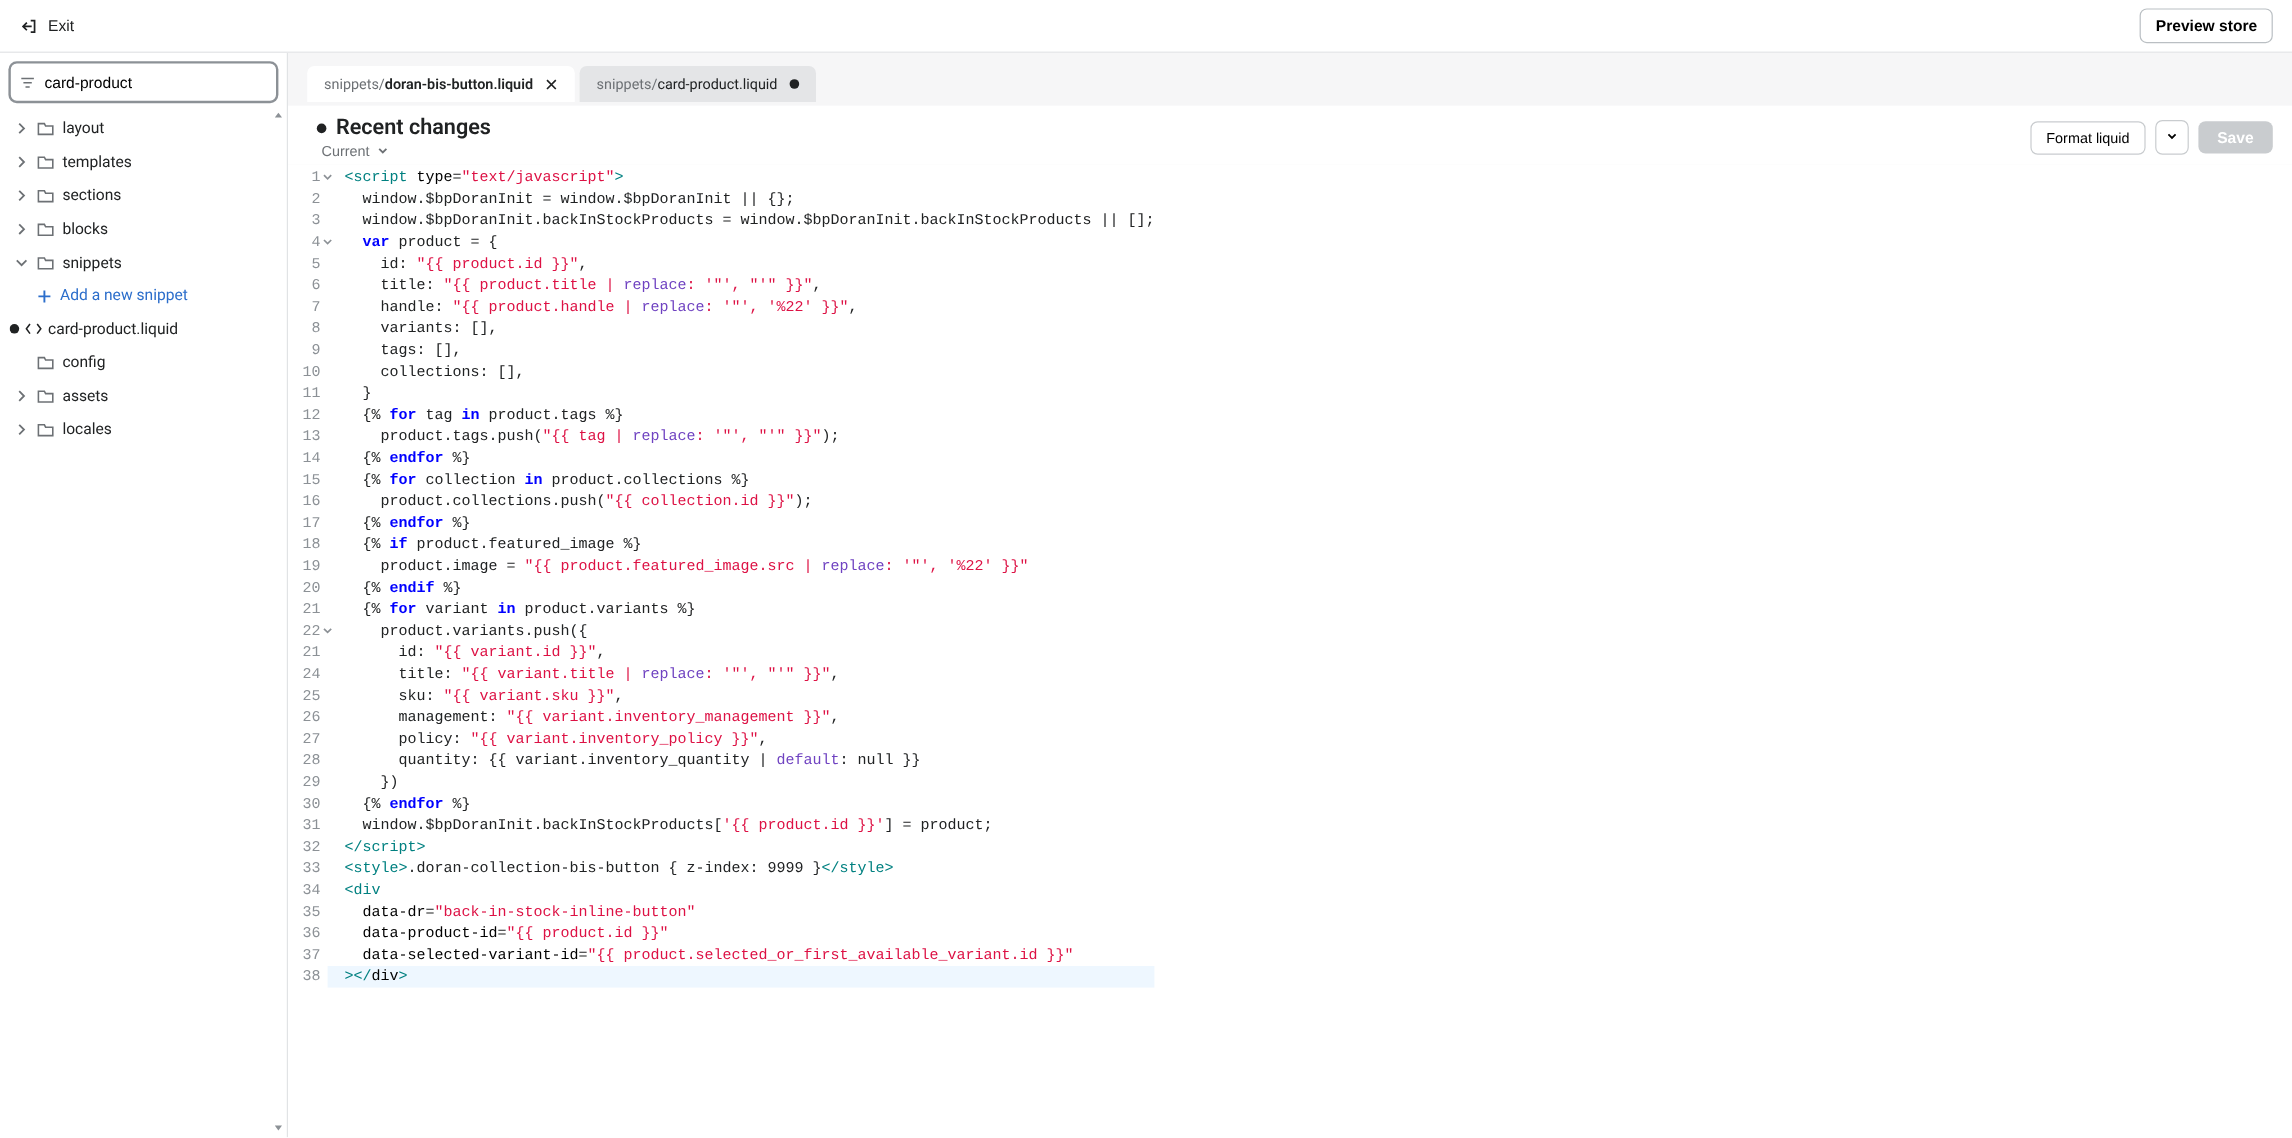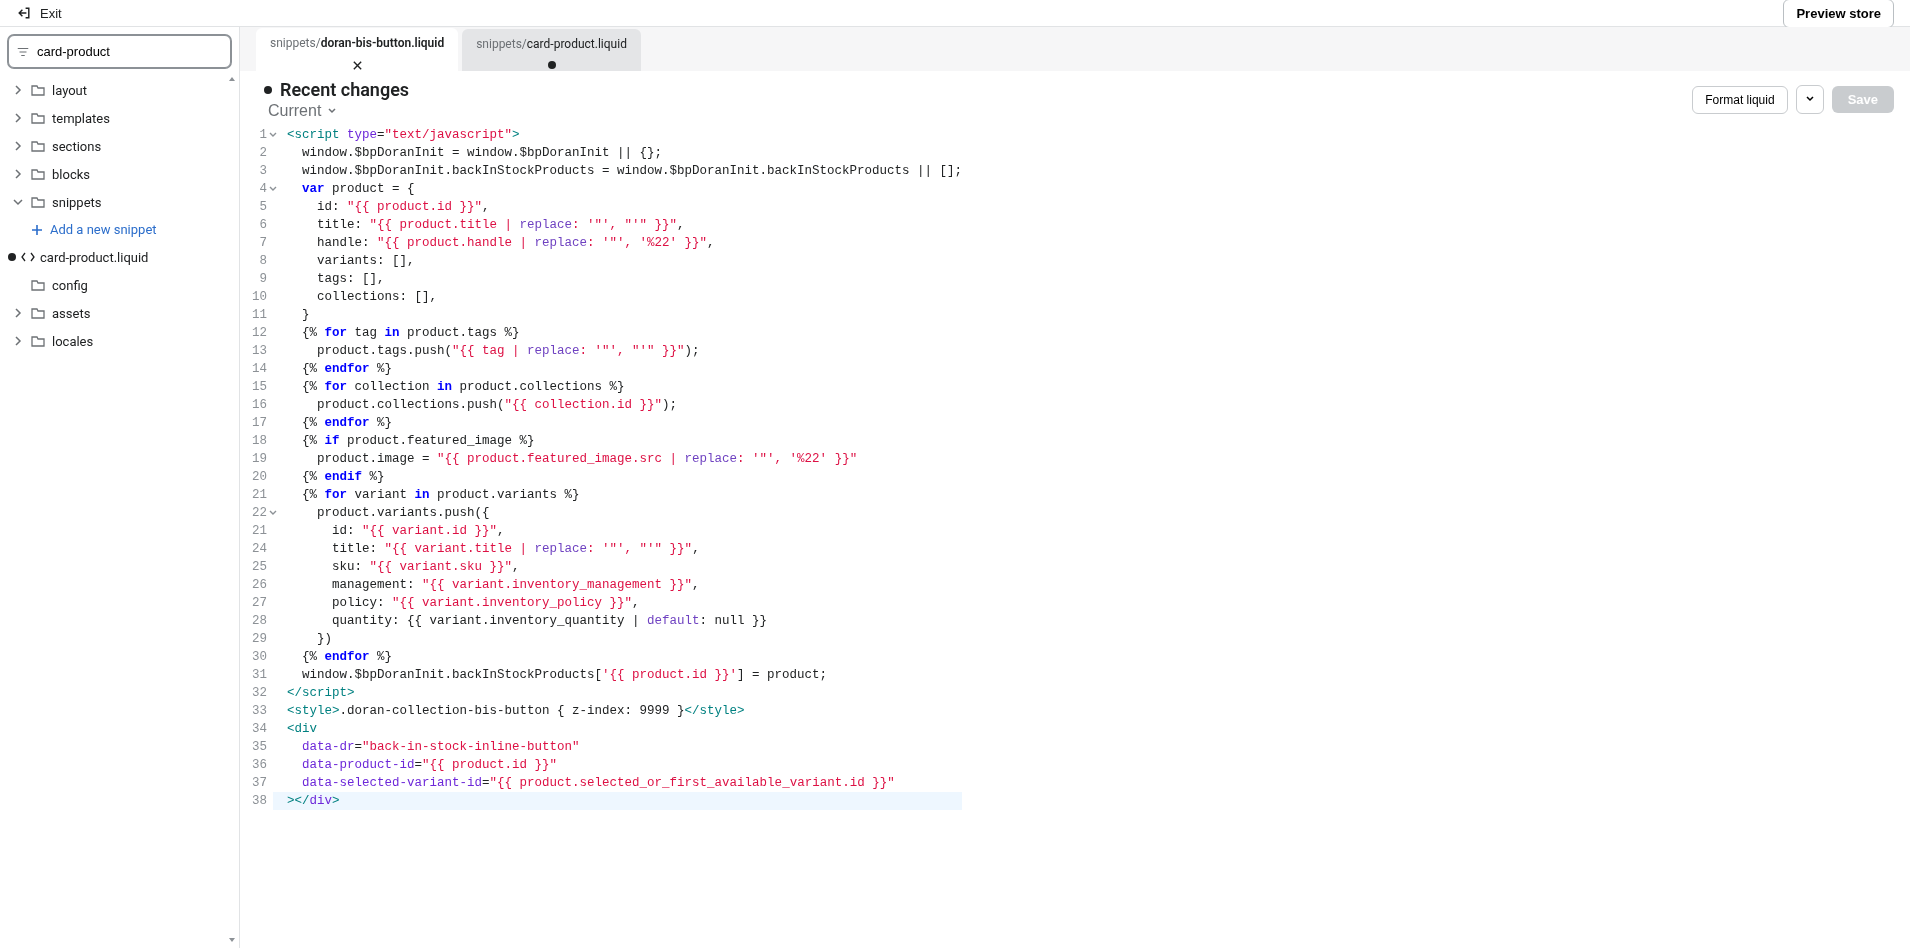--- a/index.html
+++ b/index.html
@@ -1,17 +1,17 @@
 <!DOCTYPE html>
 <html><head>
 <meta charset="utf-8">
 <style>
 * { margin: 0; padding: 0; box-sizing: border-box; }
 body { font-family: -apple-system, BlinkMacSystemFont, "Segoe UI", Roboto, sans-serif; font-size: 13px; color: #202223; height: 100vh; display: flex; flex-direction: column; overflow: hidden; }
-.topbar { height: 27px; display: flex; align-items: center; justify-content: space-between; padding: 0 16px; border-bottom: 1px solid #e1e3e5; }
+.topbar { height: 44px; display: flex; align-items: center; justify-content: space-between; padding: 0 16px; border-bottom: 1px solid #e1e3e5; }
 .exit-btn { display: flex; align-items: center; gap: 8px; background: none; border: none; cursor: pointer; font-size: 13px; color: #202223; }
 .exit-btn svg { width: 16px; height: 16px; }
 .preview-btn { padding: 6px 12px; border: 1px solid #babfc3; border-radius: 6px; background: #fff; font-size: 13px; font-weight: 600; cursor: pointer; }
 .main { flex: 1; display: flex; overflow: hidden; }
 .sidebar { width: 240px; border-right: 1px solid #e1e3e5; display: flex; flex-direction: column; padding: 8px; position: relative; }
 .filter-input-wrap { position: relative; margin-bottom: 8px; }
 .filter-input { width: 100%; padding: 8px 10px 8px 28px; border: 1px solid #8c9196; border-radius: 6px; font-size: 13px; box-shadow: 0 0 0 1px #8c9196; }
 .filter-icon { position: absolute; left: 8px; top: 50%; transform: translateY(-50%); width: 14px; height: 14px; color: #6d7175; }
 .tree { flex: 1; overflow-y: auto; }
 .tree-item { display: flex; align-items: center; gap: 6px; padding: 6px 4px; cursor: pointer; border-radius: 4px; font-size: 13px; }
@@ -20,45 +20,45 @@
 .chev { width: 12px; height: 12px; flex-shrink: 0; color: #6d7175; }
 .chev.open { transform: rotate(90deg); }
 .folder-icon { width: 16px; height: 16px; flex-shrink: 0; color: #6d7175; }
 .file-icon { width: 16px; height: 16px; flex-shrink: 0; color: #202223; }
 .plus-icon { width: 14px; height: 14px; flex-shrink: 0; }
 .dirty-dot { width: 8px; height: 8px; border-radius: 4px; background: #202223; margin-left: -4px; }
 .scroll-arrows { position: absolute; right: 2px; width: 10px; display: flex; flex-direction: column; justify-content: space-between; top: 48px; bottom: 4px; color: #8c9196; }
 .scroll-arrows svg { width: 10px; height: 10px; }
 .editor { flex: 1; display: flex; flex-direction: column; background: #f6f6f7; }
 .tabs { display: flex; align-items: center; padding-left: 16px; height: 36px; margin-top: 8px; }
-.tab { display: flex; align-items: center; gap: 10px; padding: 8px 14px; background: #e4e5e7; border-radius: 6px 6px 0 0; font-size: 12px; cursor: pointer; margin-right: 4px; color: #202223; flex-direction: column; }
+.tab { display: flex; align-items: center; gap: 10px; padding: 8px 14px; background: #e4e5e7; border-radius: 6px 6px 0 0; font-size: 12px; cursor: pointer; margin-right: 4px; color: #202223; }
 .tab.active { background: #fff; }
 .tab .tab-path { color: #6d7175; }
 .tab.active .tab-file { font-weight: 600; }
 .close-icon { width: 11px; height: 11px; }
 .tab-dirty { width: 8px; height: 8px; border-radius: 4px; background: #202223; }
 .editor-header { display: flex; align-items: center; justify-content: space-between; padding: 8px 16px 4px 24px; background: #fff; }
 .changes-wrap { display: flex; flex-direction: column; gap: 2px; }
 .changes-title { display: flex; align-items: center; gap: 8px; font-size: 18px; font-weight: 600; }
 .changes-badge { width: 8px; height: 8px; border-radius: 4px; background: #202223; }
-.current-select { display: flex; align-items: center; gap: 6px; font-size: 16px; color: #6d7175; background: none; border: none; cursor: pointer; padding-left: 4px; }
+.current-select { display: flex; align-items: center; gap: 6px; font-size: 12px; color: #6d7175; background: none; border: none; cursor: pointer; padding-left: 4px; }
 .header-actions { display: flex; align-items: center; gap: 8px; margin-left: 28px; }
 .format-btn { padding: 6px 12px; border: 1px solid #c9cccf; border-radius: 6px; background: #fff; font-size: 12px; cursor: pointer; }
 .dropdown-btn { padding: 6px 8px; border: 1px solid #c9cccf; border-radius: 6px; background: #fff; cursor: pointer; }
 .save-btn { padding: 6px 16px; border: none; border-radius: 6px; background: #c9cccf; color: #fff; font-size: 13px; font-weight: 600; cursor: default; }
 .code-area { flex: 1; background: #fff; display: flex; overflow: auto; font-family: "SFMono-Regular", Consolas, "Liberation Mono", Menlo, monospace; font-size: 12.5px; line-height: 18px; }
 .gutter { text-align: right; color: #8c9196; padding: 2px 6px 2px 12px; user-select: none; background: #fff; }
 .gutter-line { position: relative; height: 18px; }
 .fold { position: absolute; right: -11px; top: 4px; width: 10px; height: 10px; color: #8c9196; }
 .code { padding: 2px 0; white-space: pre; }
 .code-line { height: 18px; padding-left: 14px; }
 .code-line.hl { background: #eef7ff; }
 
 .t-tag { color: #008080; }
-.t-attr { color: #6d28d9; }
+.t-attr { color: #000000; }
 .t-str { color: #d14; }
 .t-kw { color: #0000ff; font-weight: 600; }
 .t-op { color: #6f42c1; }
 .t-id { color: #d14; }
 </style>
 </head>
 <body>
 
 <div class="topbar">
   <button class="exit-btn">

